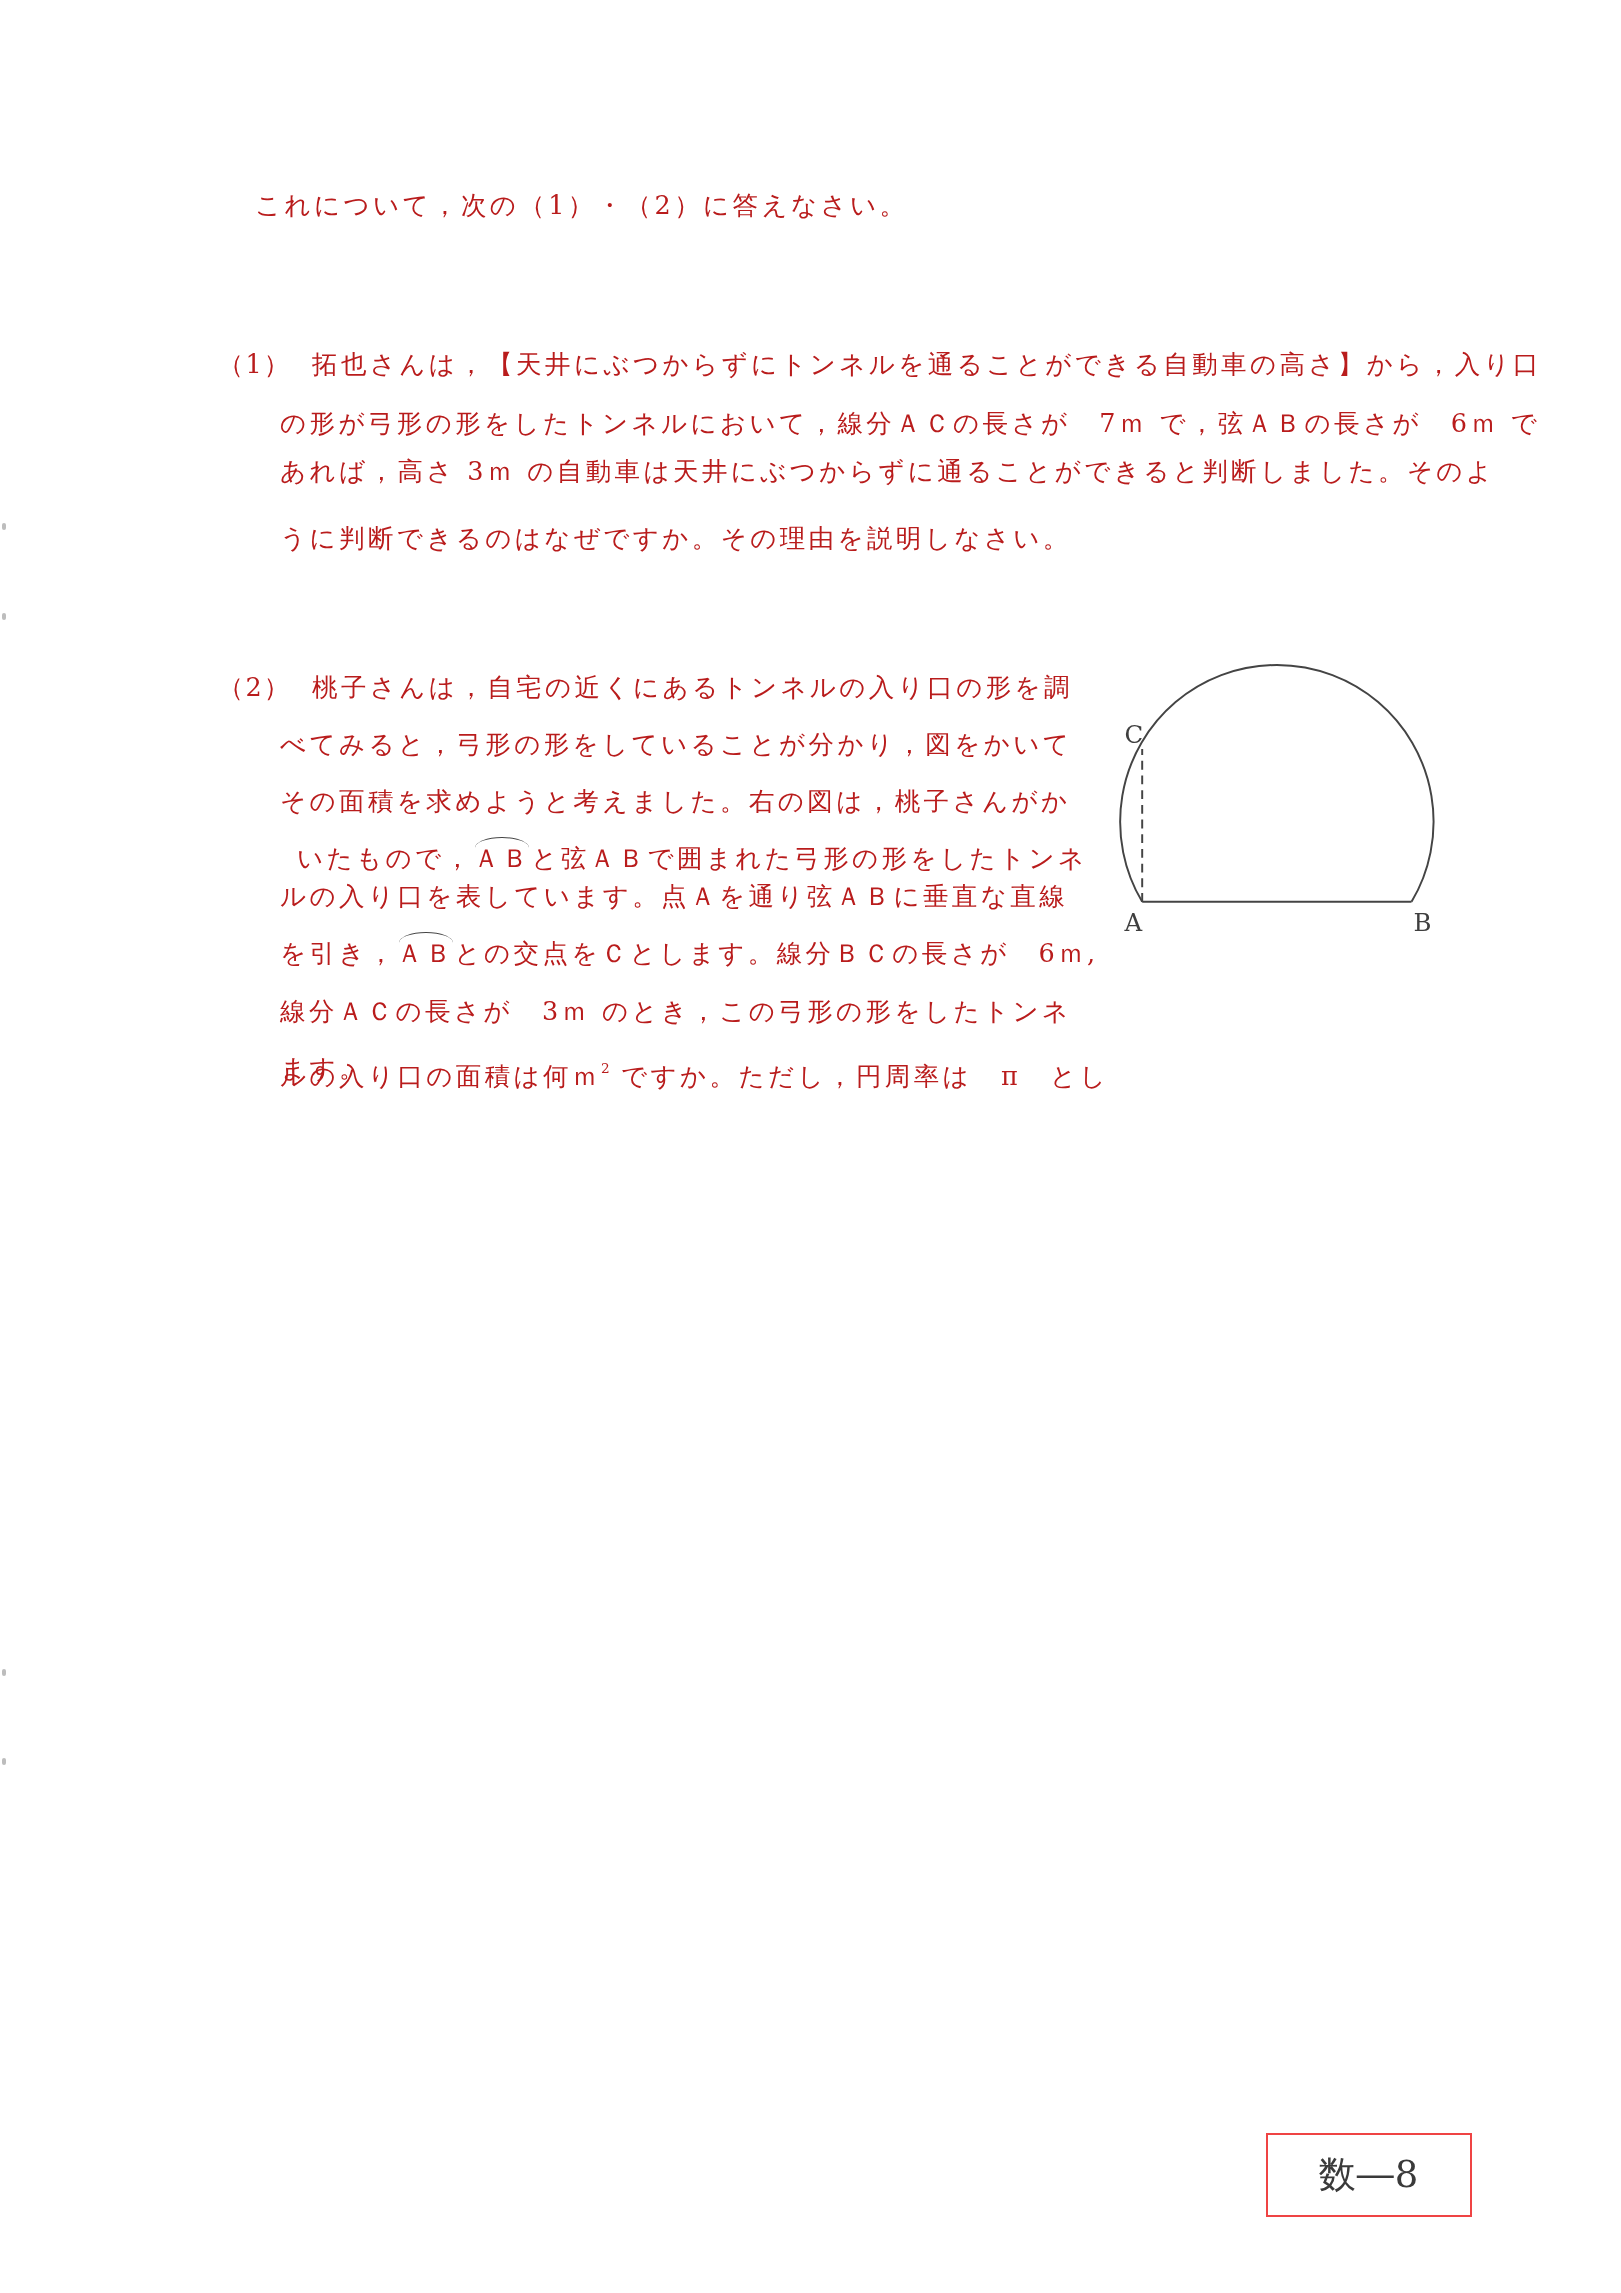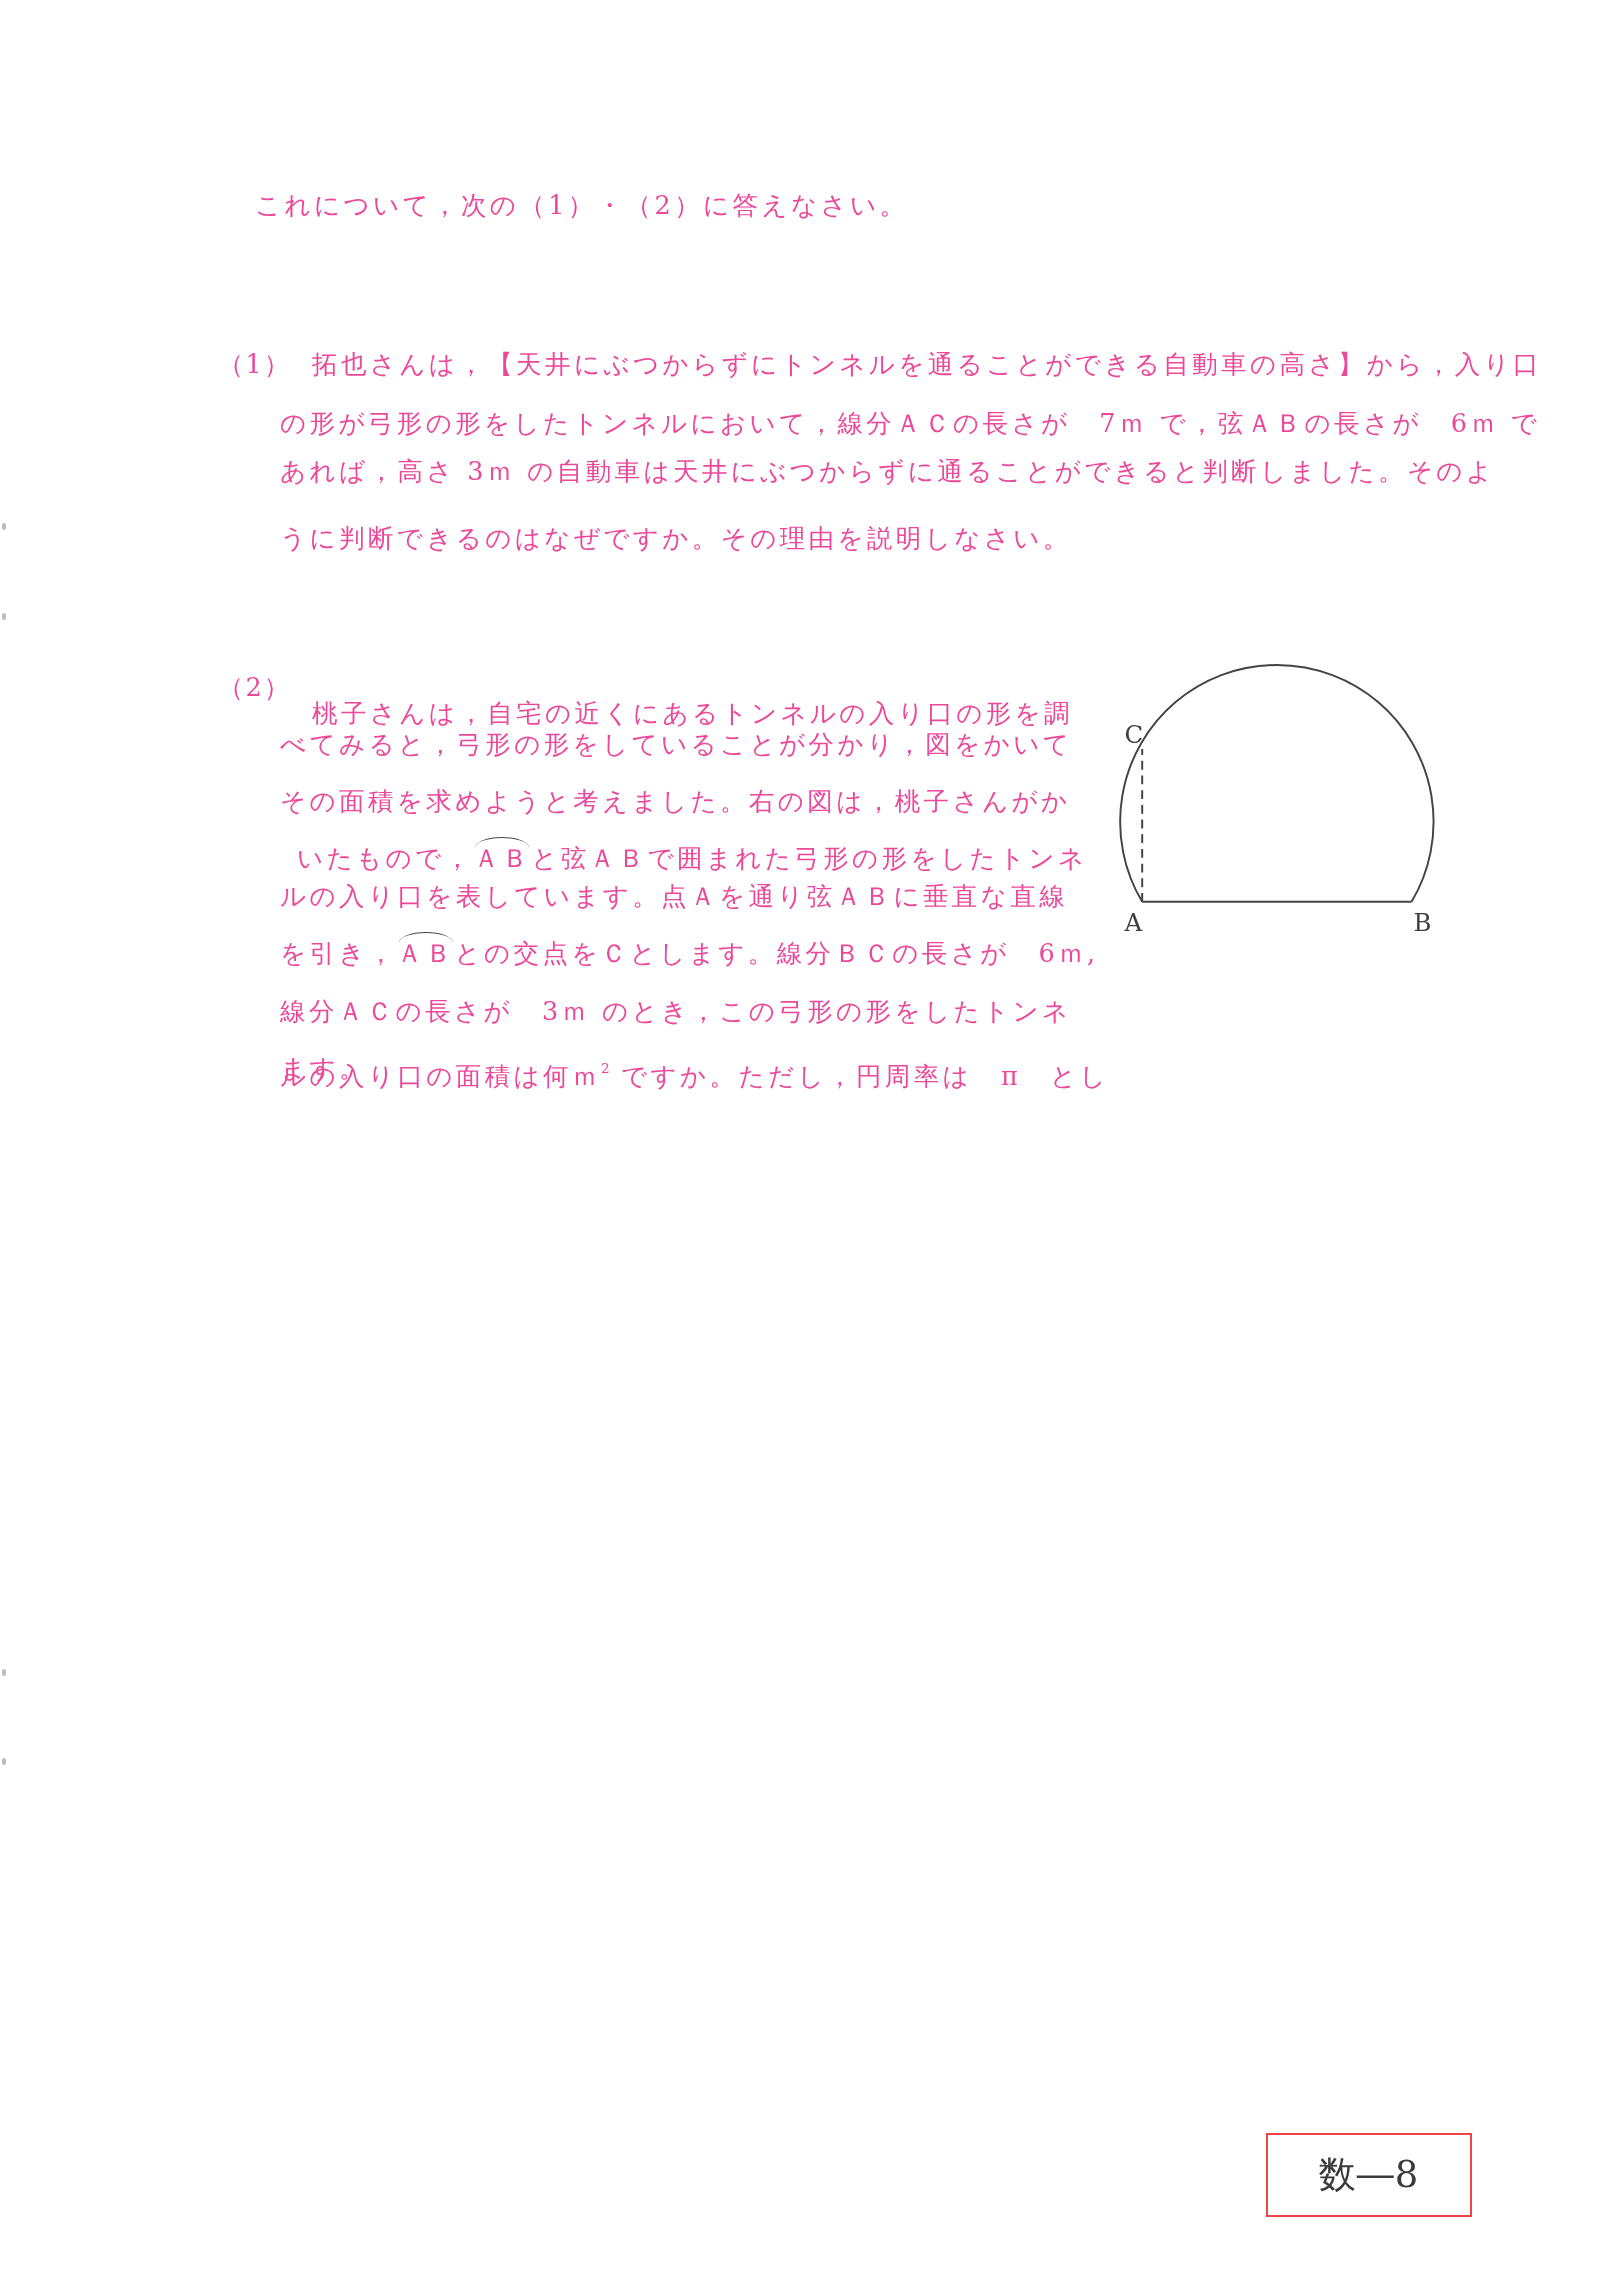--- a/index.html
+++ b/index.html
@@ -5,21 +5,21 @@
     html, body { margin: 0; padding: 0; }
     body {
       width: 1621px; height: 2294px; position: relative;
       background: #ffffff; color: #333333;
       font-family: "DejaVu Serif", "Liberation Serif", serif;
       overflow: hidden;
     }
     .line {
       position: absolute; white-space: nowrap;
       font-size: 25.5px; letter-spacing: 3.4px; line-height: 39px;
-      color: #ec4899;
+      color: #b91c1c;
     }
     .arc { position: relative; display: inline-block; }
     .arc::before {
       content: ""; position: absolute; left: 2px; right: 2px; top: -2px;
       height: 9.8px; border-top: 1.6px solid #444; border-radius: 50% 50% 0 0 / 100% 100% 0 0;
     }
     sup { font-size: 13.7px; vertical-align: 11.8px; letter-spacing: 0; }
     .scan-dot { position: absolute; width: 3.9px; height: 6.9px; border-radius: 2px; background: #bdbdbd; }
     #figure { position: absolute; left: 1098px; top: 657px; width: 392px; height: 333px; }
     #figure svg { width: 392px; height: 333px; }
@@ -44,21 +44,21 @@
 <div>
   <div class="line" style="left:218px;top:345px;letter-spacing:2px;">（1）</div>
   <div class="line" style="left:312px;top:345px;">拓也さんは，【天井にぶつからずにトンネルを通ることができる自動車の高さ】から，入り口</div>
   <div class="line" style="left:280px;top:404px;">の形が弓形の形をしたトンネルにおいて，線分ＡＣの長さが　7ｍ で，弦ＡＢの長さが　6ｍ で</div>
   <div class="line" style="left:280px;top:452px;">あれば，高さ 3ｍ の自動車は天井にぶつからずに通ることができると判断しました。そのよ</div>
   <div class="line" style="left:280px;top:519px;">うに判断できるのはなぜですか。その理由を説明しなさい。</div>
 </div>
 
 <div>
   <div class="line" style="left:218px;top:668px;letter-spacing:2px;">（2）</div>
-  <div class="line" style="left:312px;top:694px;">桃子さんは，自宅の近くにあるトンネルの入り口の形を調</div>
+  <div class="line" style="left:312px;top:668px;">桃子さんは，自宅の近くにあるトンネルの入り口の形を調</div>
   <div class="line" style="left:280px;top:725px;">べてみると，弓形の形をしていることが分かり，図をかいて</div>
   <div class="line" style="left:280px;top:782px;">その面積を求めようと考えました。右の図は，桃子さんがか</div>
   <div class="line" style="left:280px;top:839px;margin-left:17px;">
     <span>いたもので，</span><span class="arc">ＡＢ</span><span>と弦ＡＢで囲まれた弓形の形をしたトンネ</span>
   </div>
   <div class="line" style="left:280px;top:877px;">ルの入り口を表しています。点Ａを通り弦ＡＢに垂直な直線</div>
   <div class="line" style="left:280px;top:934px;">
     <span>を引き，</span><span class="arc">ＡＢ</span><span>との交点をＣとします。線分ＢＣの長さが　6ｍ,</span>
   </div>
   <div class="line" style="left:280px;top:992px;text-align:right;">線分ＡＣの長さが　3ｍ のとき，この弓形の形をしたトンネ</div>

